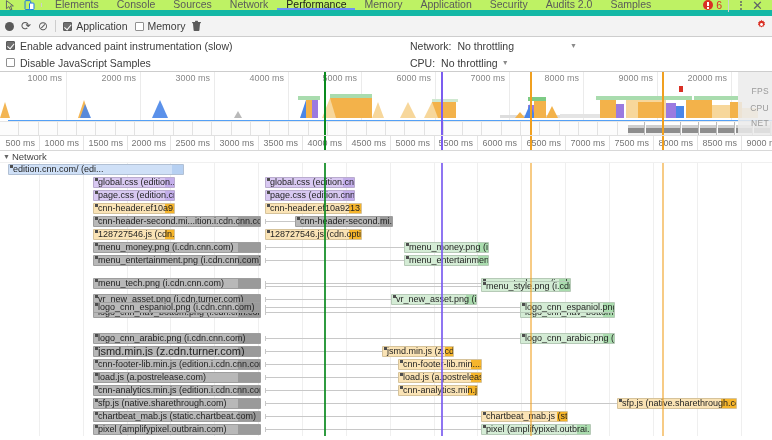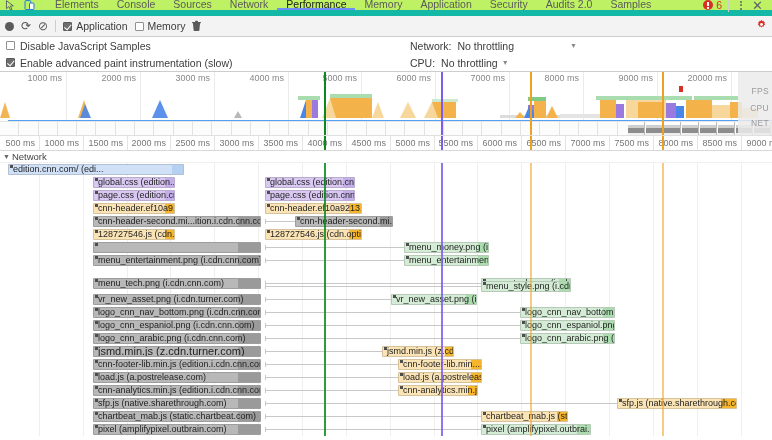--- a/index.html
+++ b/index.html
@@ -228,26 +228,26 @@
       <svg width="11" height="11" viewBox="0 0 16 16">
           <path d="M8 1.2l1 1.6 1.9-.4.5 1.9 1.8.8-1 1.7 1 1.7-1.8.8-.5 1.9-1.9-.4-1 1.6-1-1.6-1.9.4-.5-1.9-1.8-.8 1-1.7-1-1.7 1.8-.8.5-1.9 1.9.4z" fill="#d93025"></path>
           <circle cx="8" cy="8" r="2.1" fill="#fff"></circle>
         </svg>
     </span>
   </div>
 
   <div class="settings">
     <div class="set-left">
       <label class="set-row">
+        <span class="chk on"></span>
+        <span class="set-label">Enable advanced paint instrumentation (slow)</span>
+      </label>
+      <label class="set-row">
         <span class="chk"></span>
         <span class="set-label">Disable JavaScript Samples</span>
-      </label>
-      <label class="set-row">
-        <span class="chk on"></span>
-        <span class="set-label">Enable advanced paint instrumentation (slow)</span>
       </label>
     </div>
     <div class="set-right">
       <div class="set-row2">
         <span class="set-label">Network:</span>
         <span class="sel">
           <span class="set-value">No throttling</span>
           <span class="caret" style="margin-left:52px">▼</span>
         </span>
       </div>
@@ -550,20 +550,21 @@
             <span style="position: absolute; left: 4px; font-size: 9px; line-height: 11px; white-space: nowrap; color: rgb(31, 31, 31);">128727546.js (cdn.opti...</span>
             <span class="prio-dot"></span>
           </div>
         </div>
         <div class="reqrow" style="top: 78px;">
           <div class="conn-line" style="left: 265px; width: 139px;"></div>
           <div class="conn-cap" style="left: 265px;"></div>
           <div class="bar k-other" style="left: 93px; width: 168px; position: absolute;">
             <div class="wait" style="width: 144px;"></div>
             <div class="dl k-other-w" style="flex: 1 1 0%;"></div>
+            <span style="position: absolute; left: 4px; font-size: 9px; line-height: 11px; white-space: nowrap; color: rgb(31, 31, 31);">menu_money.png (i.cdn.cnn.com)</span>
             <span class="prio-dot"></span>
           </div>
           <div class="bar k-img" style="left: 404px; width: 85px; position: absolute;">
             <div class="wait" style="width: 73px;"></div>
             <div class="dl k-img-w" style="flex: 1 1 0%;"></div>
             <span style="position: absolute; left: 4px; font-size: 9px; line-height: 11px; white-space: nowrap; color: rgb(31, 31, 31);">menu_money.png (i...</span>
             <span class="prio-dot"></span>
           </div>
         </div>
         <div class="reqrow" style="top: 91px;">
@@ -633,21 +634,21 @@
             <span style="position: absolute; left: 4px; font-size: 9px; line-height: 11px; white-space: nowrap; color: rgb(31, 31, 31);">logo_cnn_nav_bottom.png (i.cdn.cnn.com)</span>
             <span class="prio-dot"></span>
           </div>
           <div class="bar k-img" style="left: 520px; width: 95px; position: absolute;">
             <div class="wait" style="width: 82px;"></div>
             <div class="dl k-img-w" style="flex: 1 1 0%;"></div>
             <span style="position: absolute; left: 4px; font-size: 9px; line-height: 11px; white-space: nowrap; color: rgb(31, 31, 31);">logo_cnn_nav_bottom....</span>
             <span class="prio-dot"></span>
           </div>
         </div>
-        <div class="reqrow" style="top: 156px; padding-left: 24px;">
+        <div class="reqrow" style="top: 138px; padding-left: 24px;">
           <div class="conn-line" style="left: 265px; width: 255px;"></div>
           <div class="conn-cap" style="left: 265px;"></div>
           <div class="bar k-other" style="left: 93px; width: 168px; position: absolute;">
             <div class="wait" style="width: 144px;"></div>
             <div class="dl k-other-w" style="flex: 1 1 0%;"></div>
             <span style="position: absolute; left: 4px; font-size: 9px; line-height: 11px; white-space: nowrap; color: rgb(31, 31, 31);">logo_cnn_espaniol.png (i.cdn.cnn.com)</span>
             <span class="prio-dot"></span>
           </div>
           <div class="bar k-img" style="left: 520px; width: 95px; position: absolute;">
             <div class="wait" style="width: 82px;"></div>

